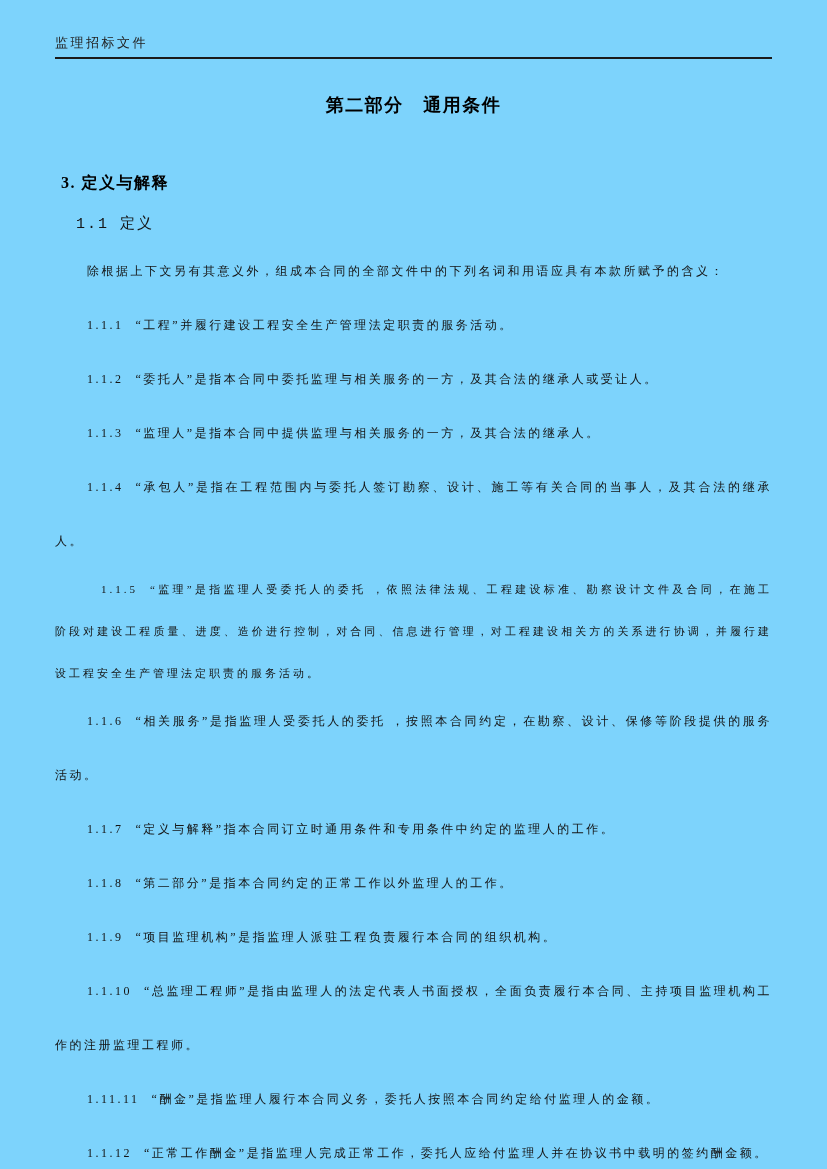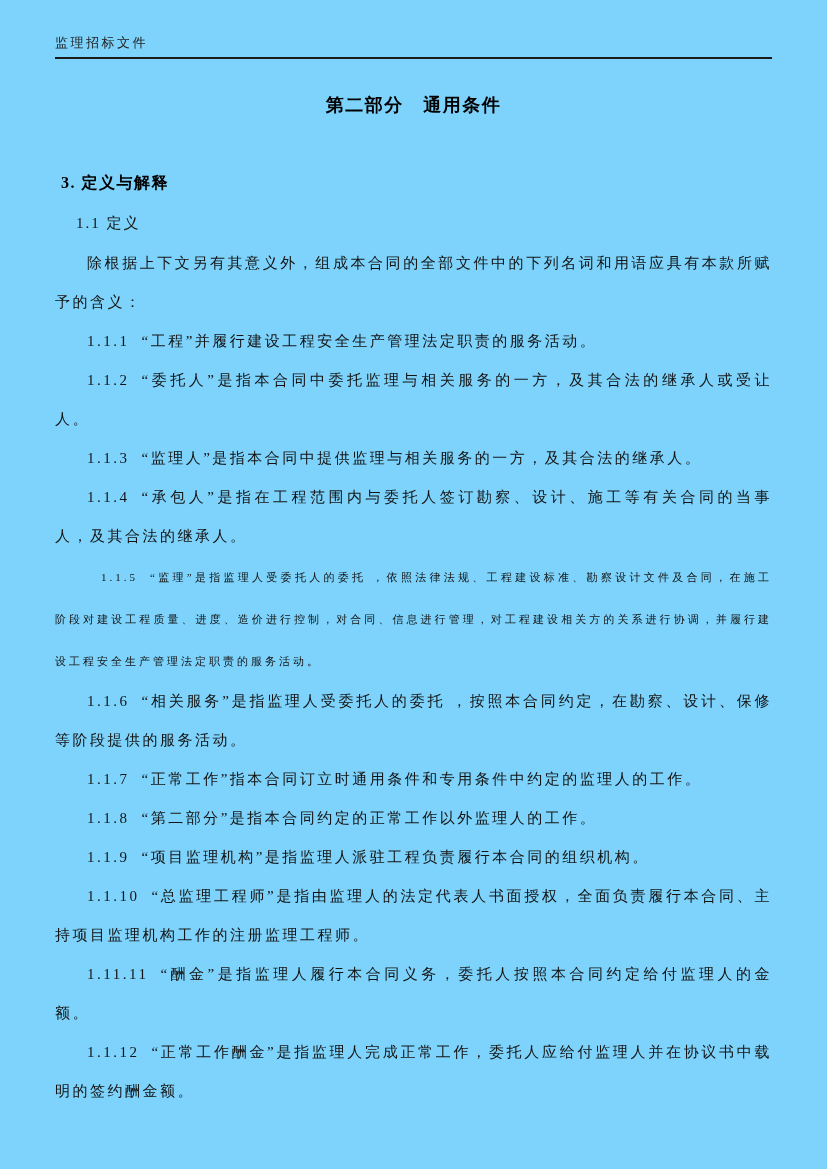--- a/index.html
+++ b/index.html
@@ -41,25 +41,26 @@
     font-size: 16px;
     font-weight: bold;
     letter-spacing: 1.5px;
     color: #000000;
   }
   .subsection-heading {
     margin: 20px 0 0 21px;
     font-size: 15px;
     letter-spacing: 2px;
     color: #141414;
+    font-family: Liberation Mono, monospace;
   }
   .body-p {
     margin: 11px 0 0 0;
-    font-size: 15px;
-    line-height: 39px;
+    font-size: 12px;
+    line-height: 54px;
     letter-spacing: 2.5px;
     text-align: justify;
     text-justify: inter-character;
     text-indent: 32px;
     color: #141414;
   }
   .body-p.clause {
     margin-top: 0;
   }
   .body-p .num {
@@ -94,21 +95,21 @@
   <p class="body-p clause"><span class="num">1.1.2</span><span>“委托人”是指本合同中委托监理与相关服务的一方，及其合法的继承人或受让人。</span></p>
 
   <p class="body-p clause"><span class="num">1.1.3</span><span>“监理人”是指本合同中提供监理与相关服务的一方，及其合法的继承人。</span></p>
 
   <p class="body-p clause"><span class="num">1.1.4</span><span>“承包人”是指在工程范围内与委托人签订勘察、设计、施工等有关合同的当事人，及其合法的继承人。</span></p>
 
   <p class="body-p clause small"><span class="num">1.1.5</span><span>“监理”是指监理人受委托人的委托 ，依照法律法规、工程建设标准、勘察设计文件及合同，在施工阶段对建设工程质量、进度、造价进行控制，对合同、信息进行管理，对工程建设相关方的关系进行协调，并履行建设工程安全生产管理法定职责的服务活动。</span></p>
 
   <p class="body-p clause"><span class="num">1.1.6</span><span>“相关服务”是指监理人受委托人的委托 ，按照本合同约定，在勘察、设计、保修等阶段提供的服务活动。</span></p>
 
-  <p class="body-p clause"><span class="num">1.1.7</span><span>“正常工作”指本合同订立时通用条件和专用条件中约定的监理人的工作。</span></p>
+  <p class="body-p clause"><span class="num">1.1.7</span><span>“定义与解释”指本合同订立时通用条件和专用条件中约定的监理人的工作。</span></p>
 
   <p class="body-p clause"><span class="num">1.1.8</span><span>“第二部分”是指本合同约定的正常工作以外监理人的工作。</span></p>
 
   <p class="body-p clause"><span class="num">1.1.9</span><span>“项目监理机构”是指监理人派驻工程负责履行本合同的组织机构。</span></p>
 
   <p class="body-p clause"><span class="num">1.1.10</span><span>“总监理工程师”是指由监理人的法定代表人书面授权，全面负责履行本合同、主持项目监理机构工作的注册监理工程师。</span></p>
 
   <p class="body-p clause"><span class="num">1.11.11</span><span>“酬金”是指监理人履行本合同义务，委托人按照本合同约定给付监理人的金额。</span></p>
 
   <p class="body-p clause"><span class="num">1.1.12</span><span>“正常工作酬金”是指监理人完成正常工作，委托人应给付监理人并在协议书中载明的签约酬金额。</span></p>

